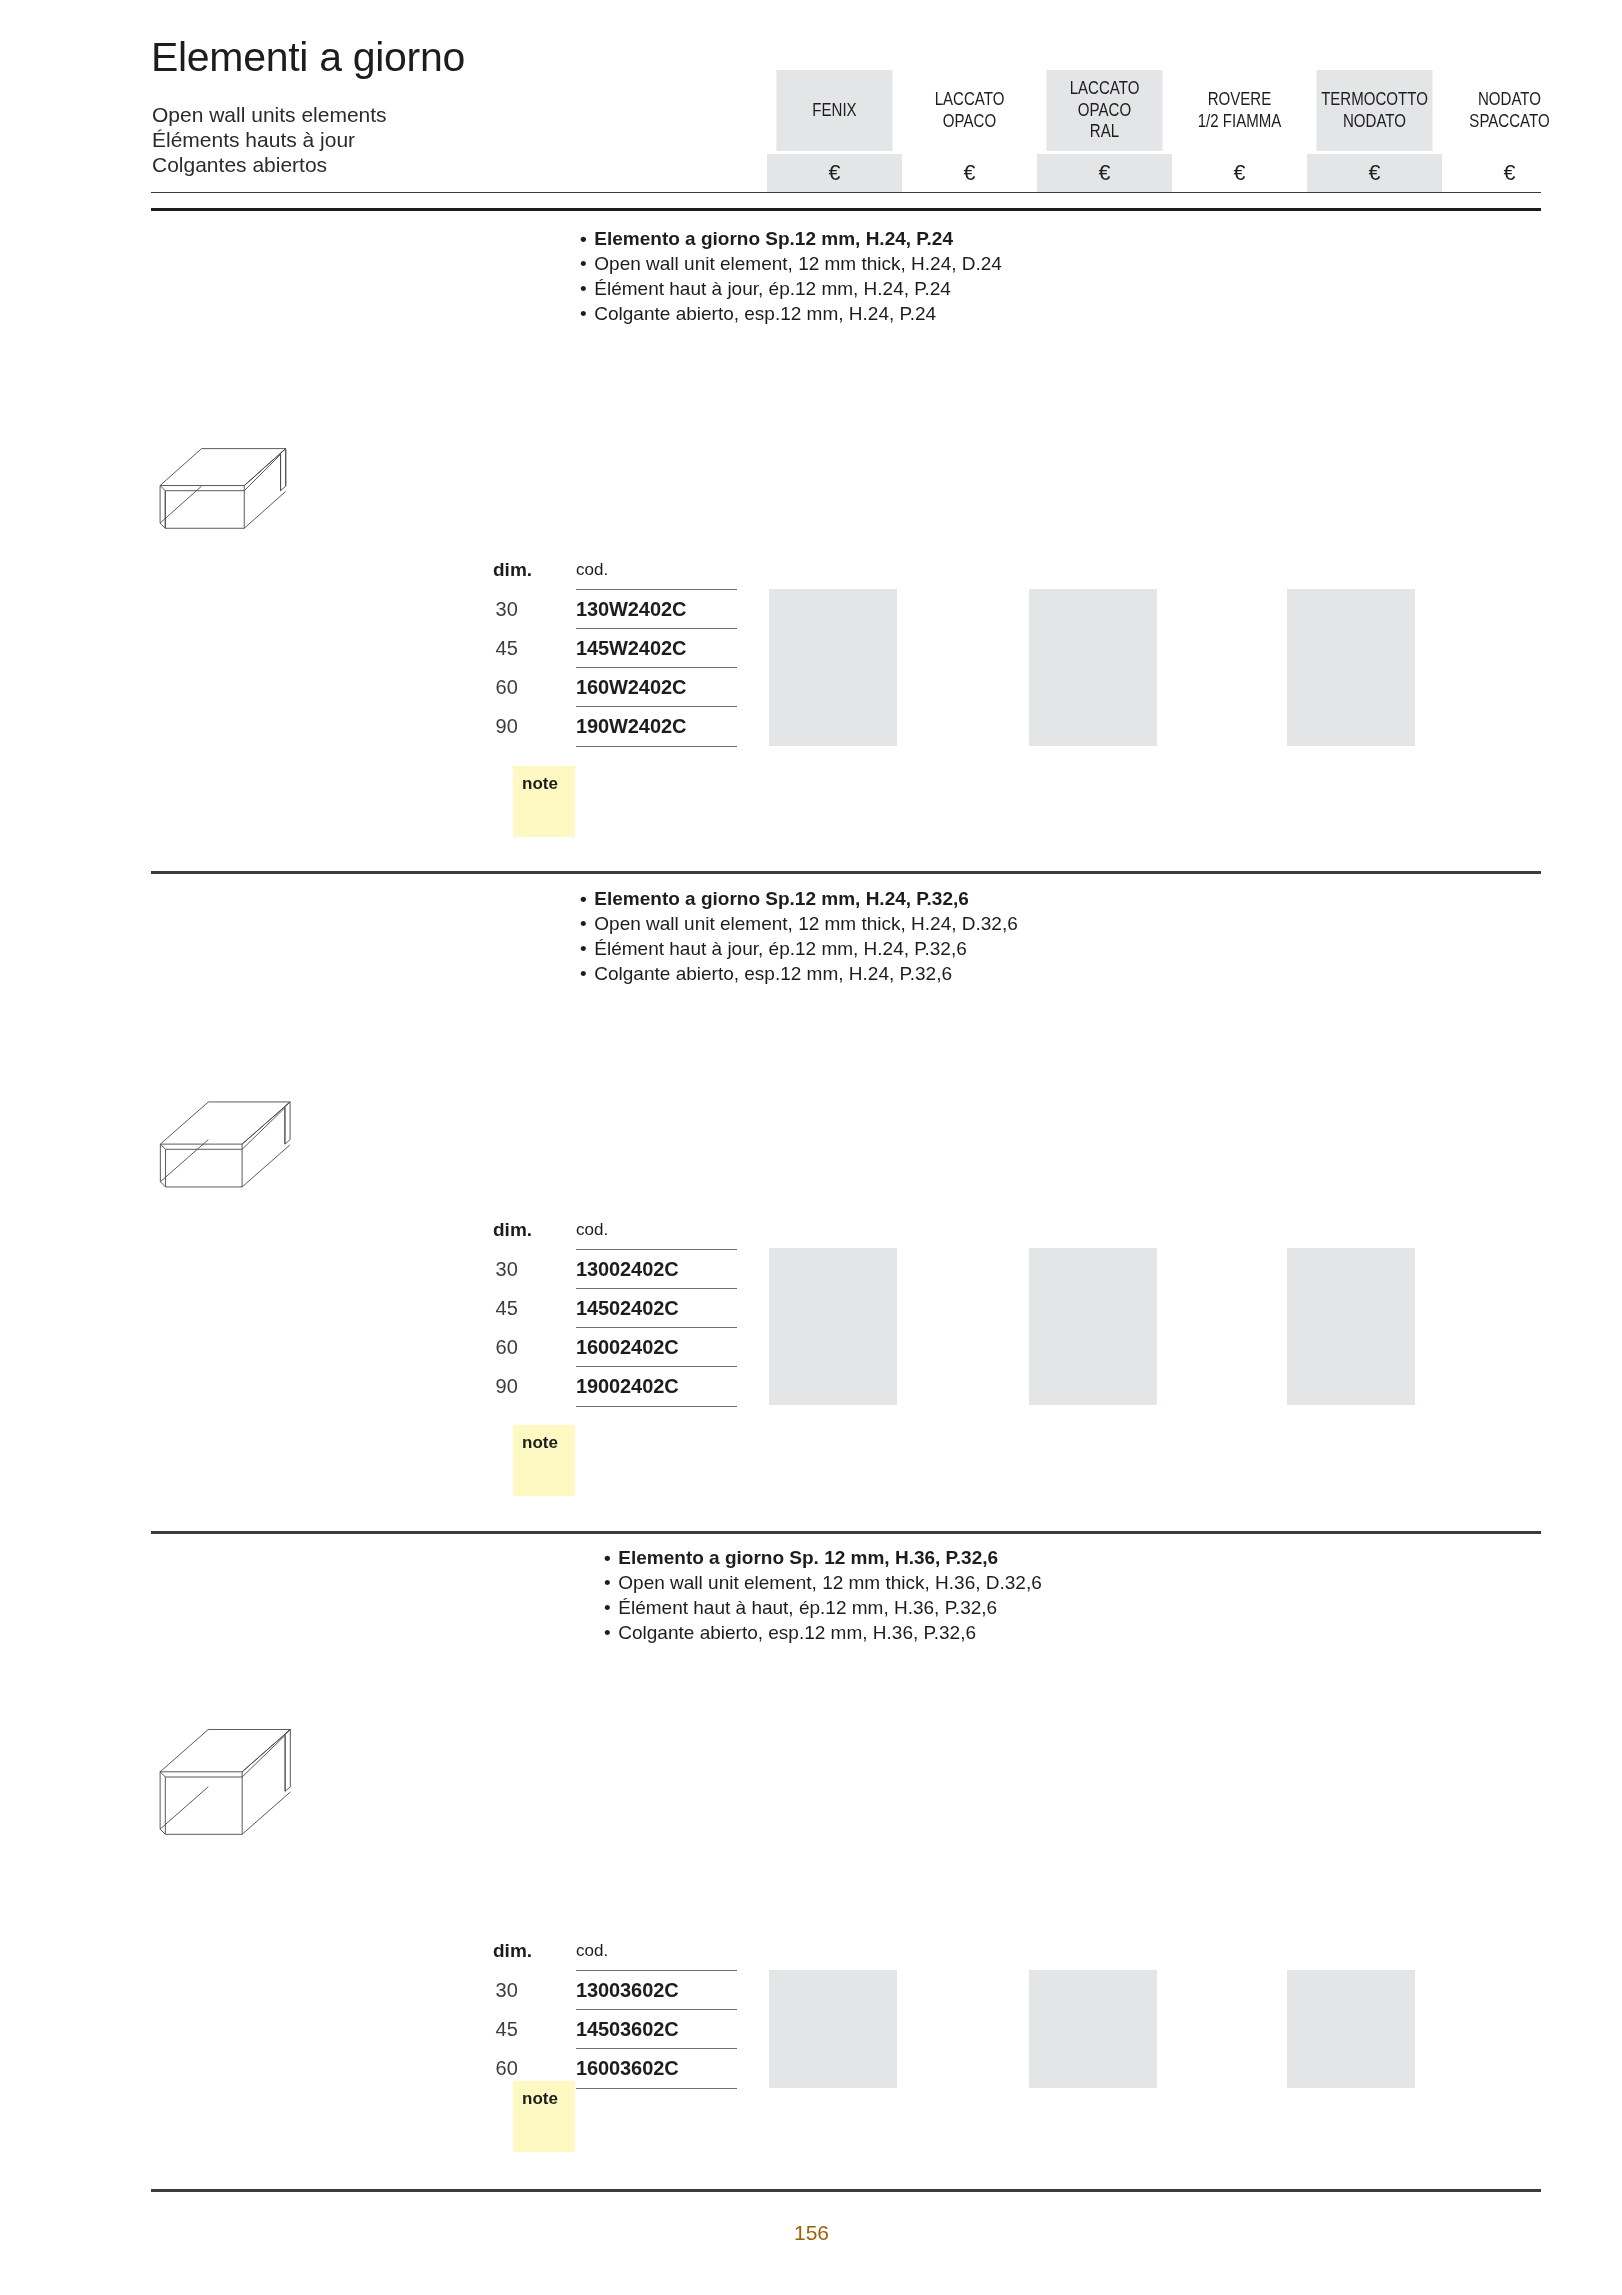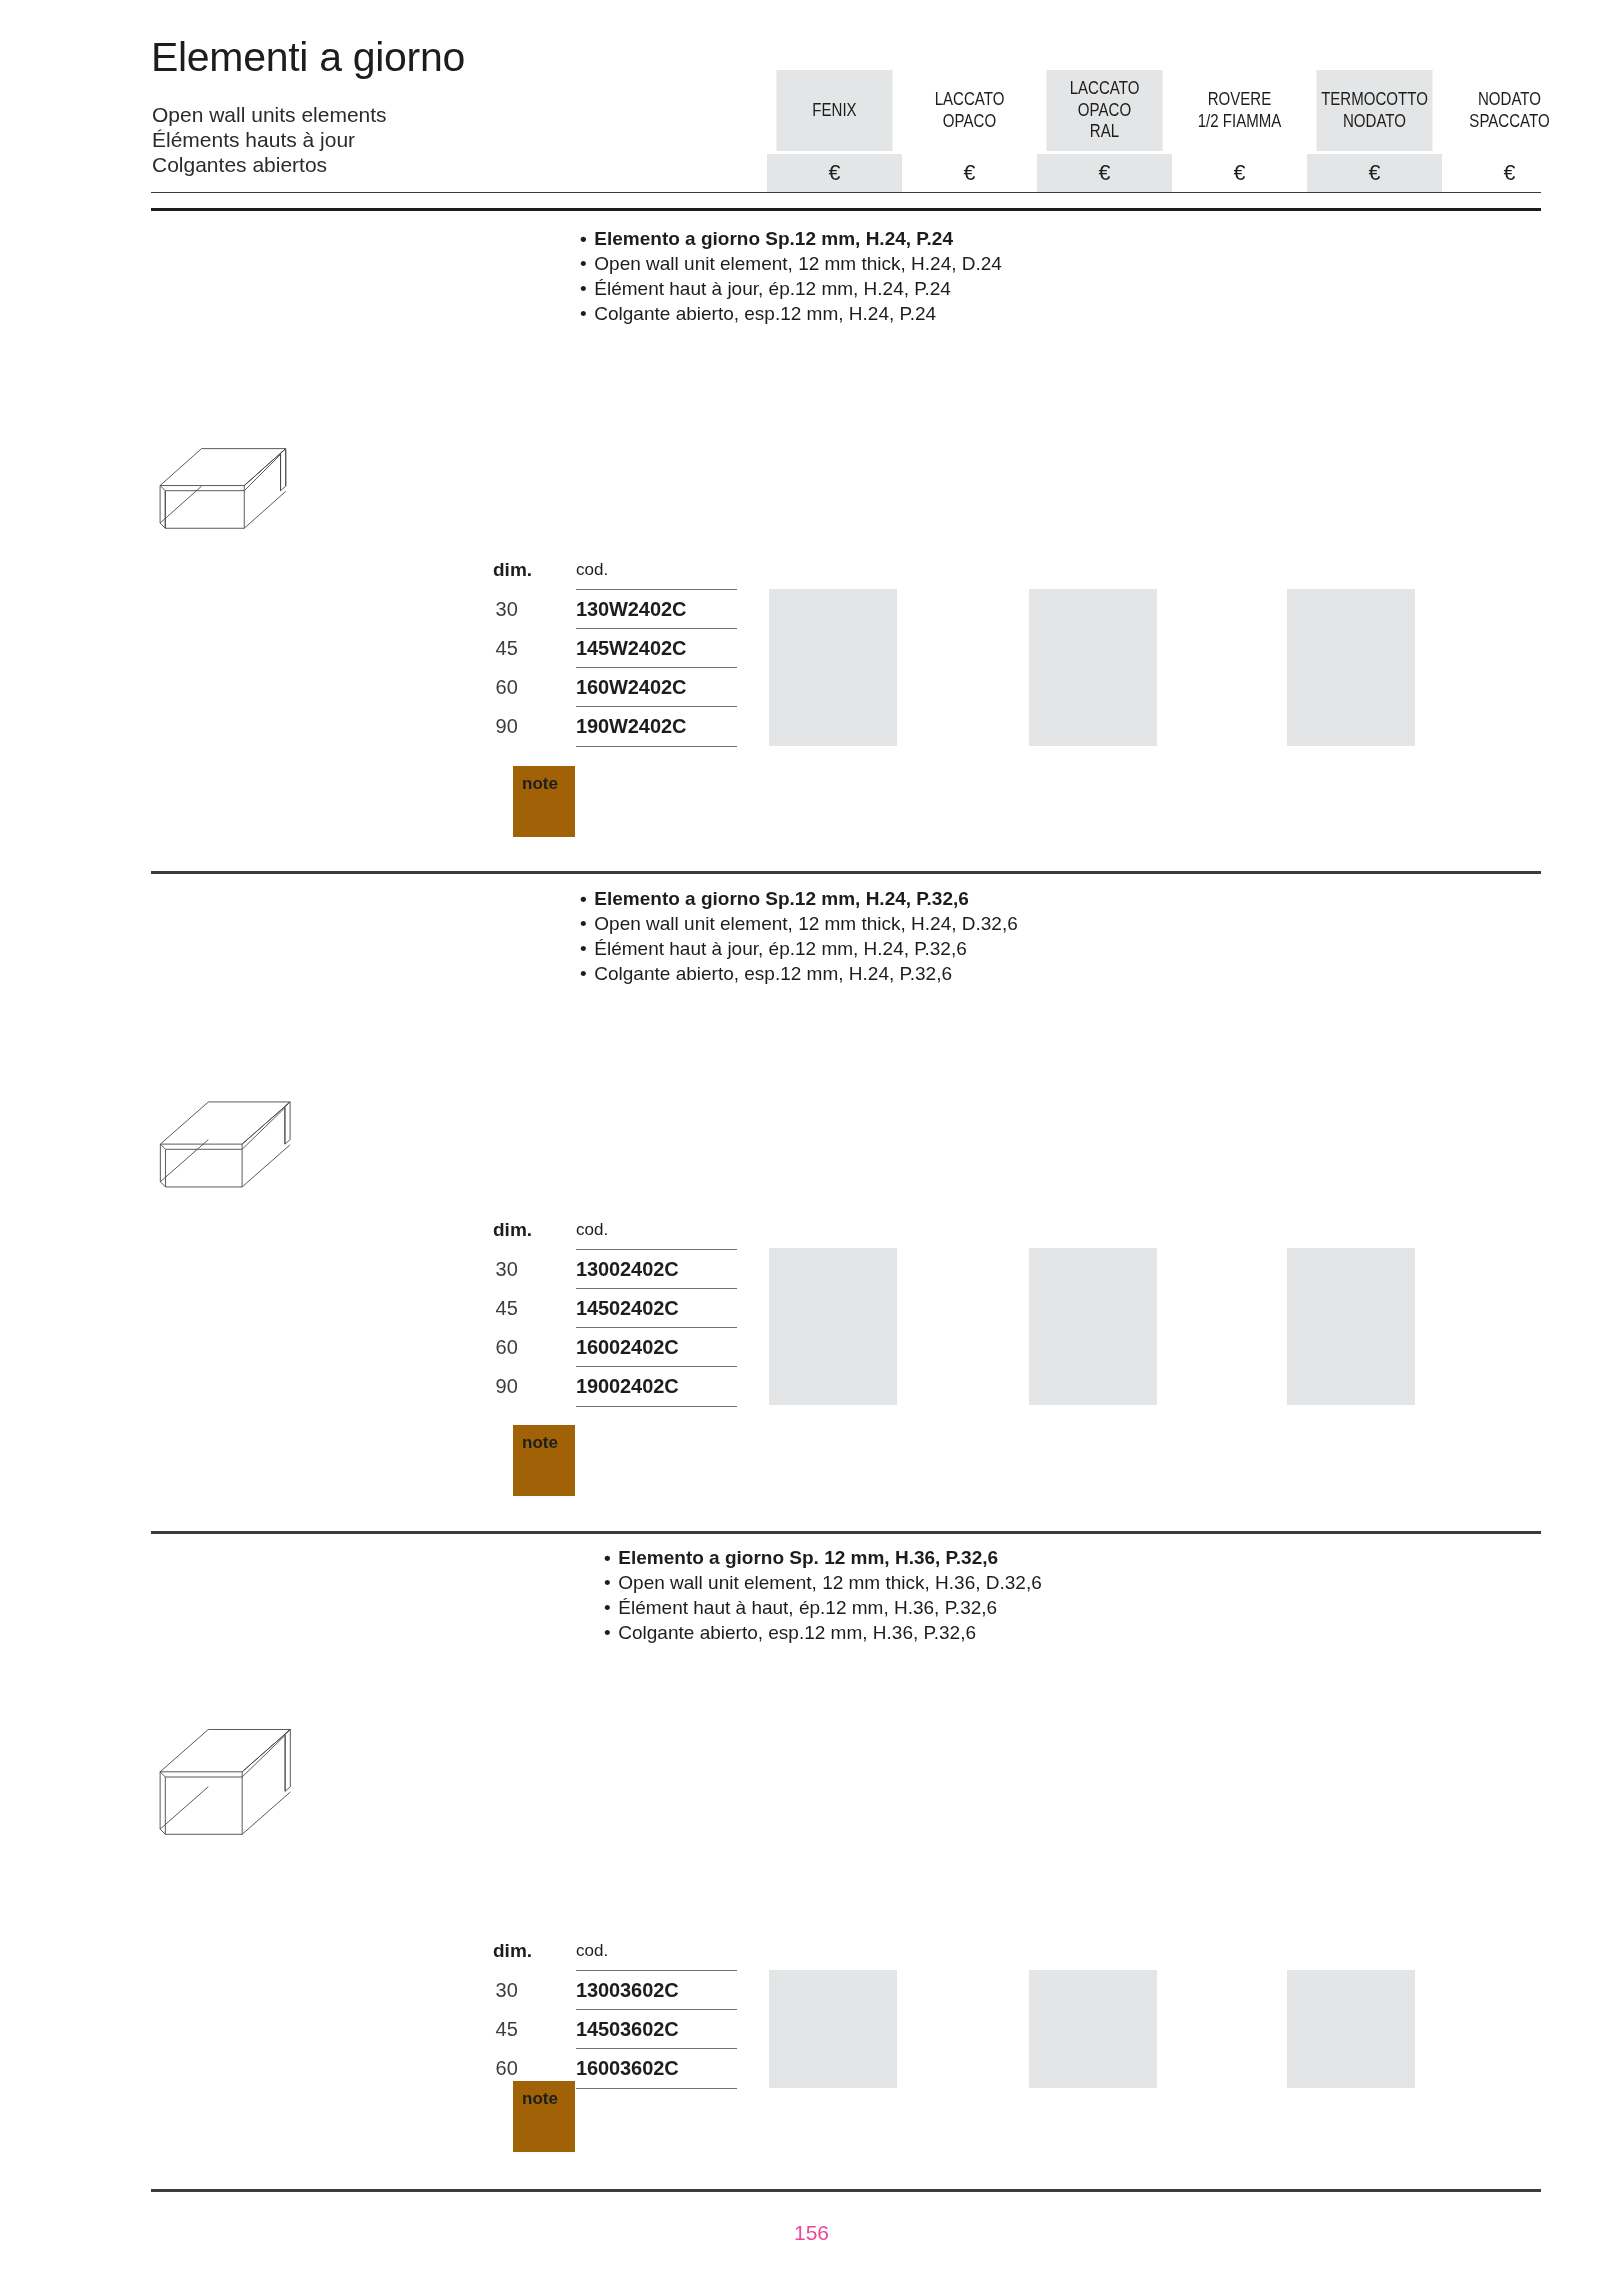--- a/index.html
+++ b/index.html
@@ -85,31 +85,31 @@
   }
   .ct-codebox.last{border-bottom:1.3px solid #6e6e6c;}
   .ct-code{font-size:20px;font-weight:700;color:#1d1d1b;letter-spacing:-0.1px;}
 
   
   .price-grid{position:absolute;}
   .price-cell{position:absolute;width:128px;height:40px;background:#e4e5e7;}
 
   
   .note-box{
-    position:absolute;width:62px;height:71px;background:#a16207;
+    position:absolute;width:62px;height:71px;background:#fef9c3;
   }
   .note-label{
     position:absolute;left:9px;top:7.8px;
     font-size:17px;font-weight:700;color:#1d1d1b;
   }
 
   
   #page-number{
     position:absolute;left:0;right:0;top:2221px;
-    text-align:center;font-size:21px;color:#ec4899;
+    text-align:center;font-size:21px;color:#a16207;
   }
 </style>
 </head>
 <body>
 
 <div class="page">
 
   <div id="page-title">Elementi a giorno</div>
 
   <div id="subtitle-block">

